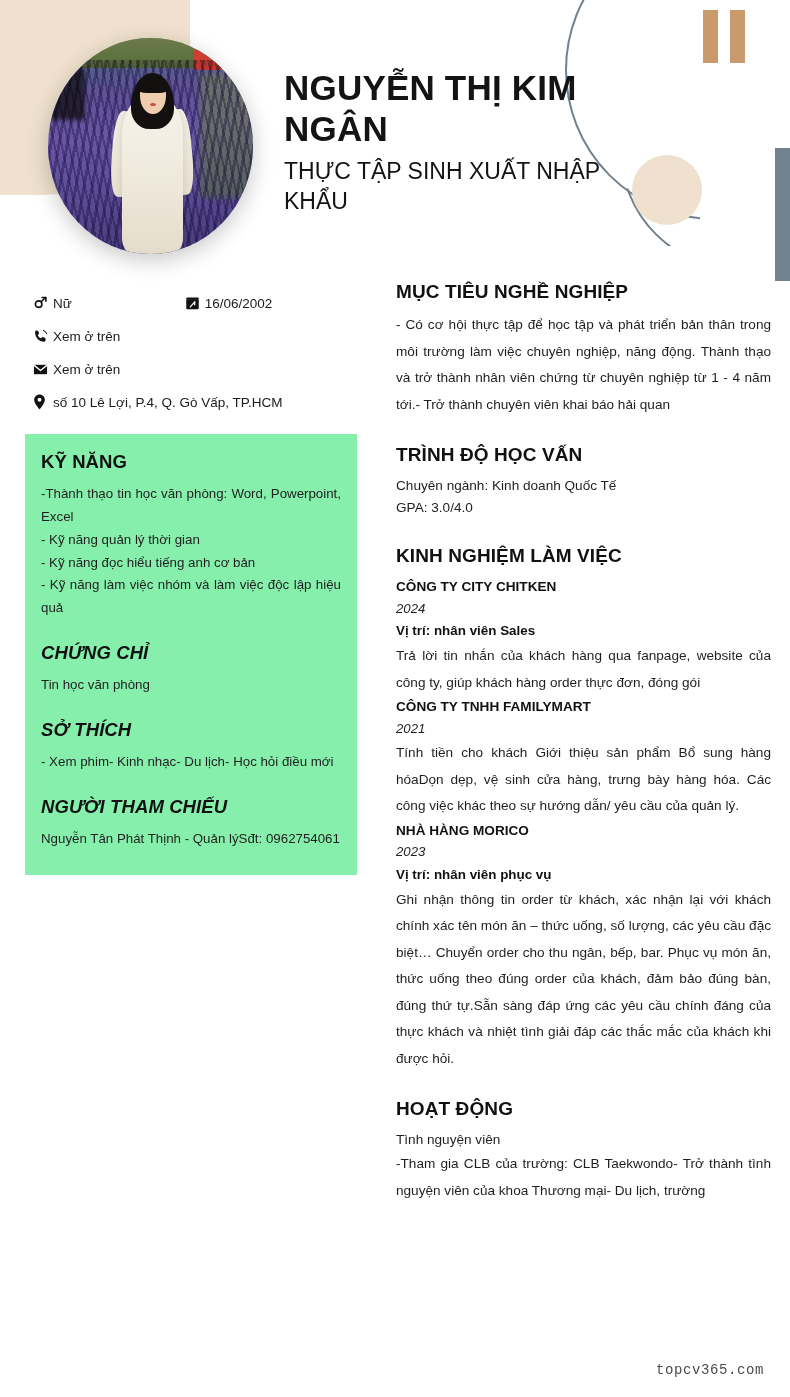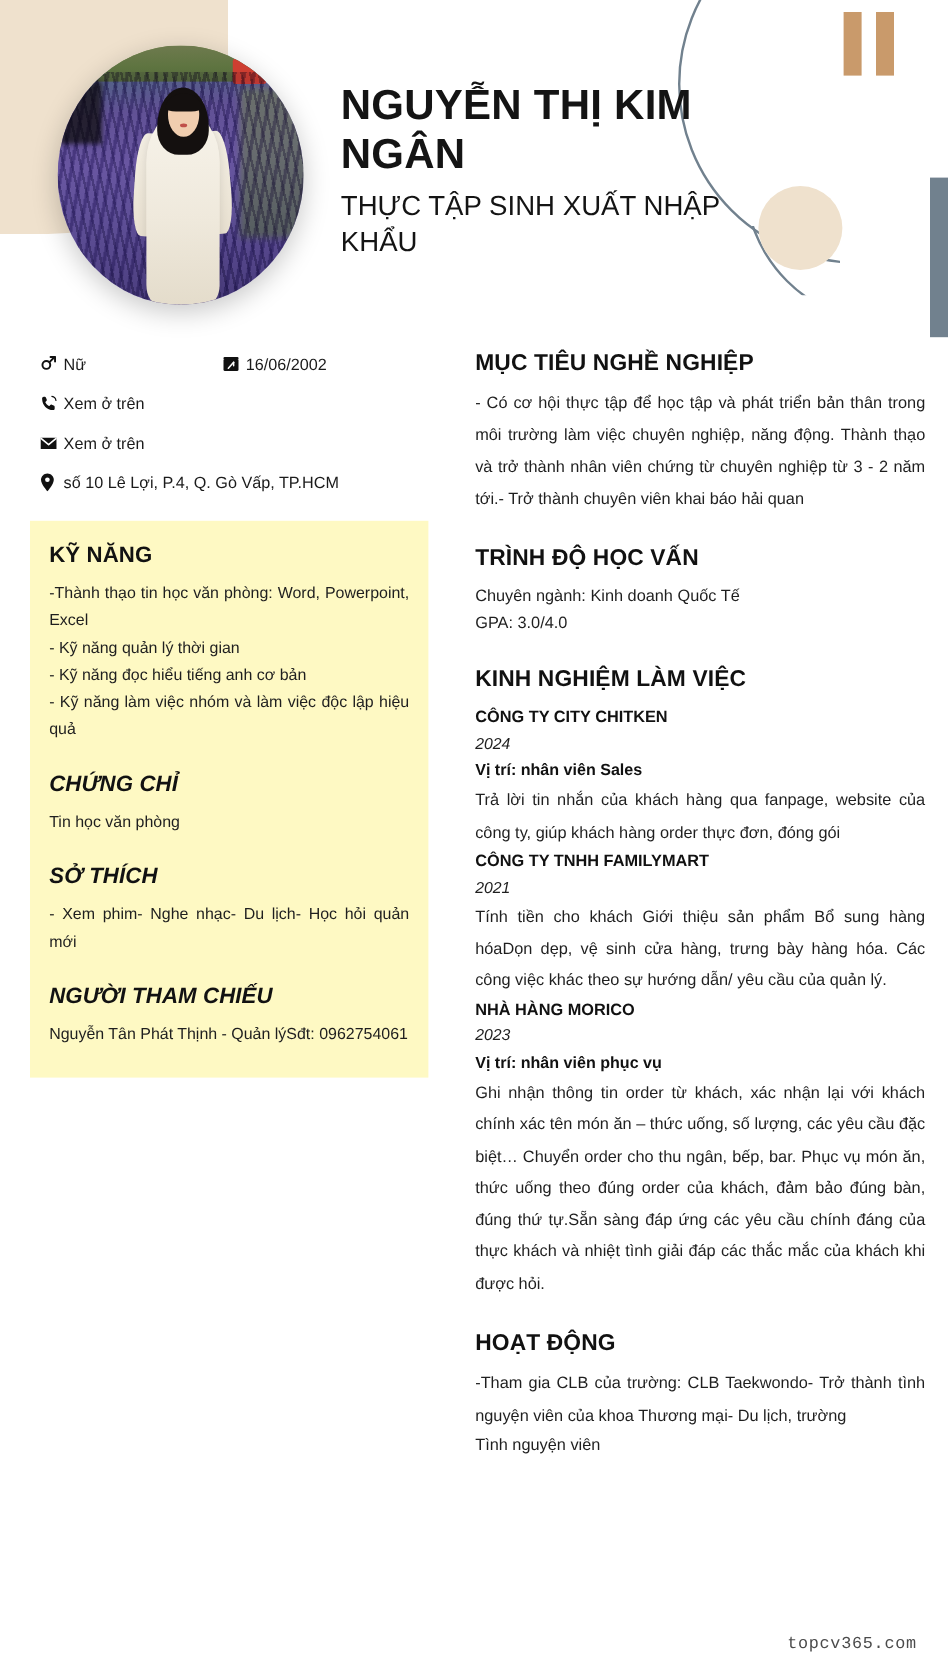--- a/index.html
+++ b/index.html
@@ -206,21 +206,21 @@
     line-height: 1.2;
     white-space: nowrap;
   }
   .spacer-date { width: 113px; }
 
   
   .left-panel {
     position: absolute;
     left: 25px; top: 434px;
     width: 332px;
-    background: #fef9c3;
+    background: #86efac;
     padding: 17px 16px 24px 16px;
     z-index: 3;
   }
   .lp-h {
     font-size: 18.5px;
     font-weight: 700;
     color: #121212;
     text-transform: uppercase;
     letter-spacing: .1px;
     margin-bottom: 10px;
@@ -229,21 +229,21 @@
   .lp-p {
     font-size: 13.3px;
     color: #1f1f1f;
     line-height: 1.72;
     text-align: justify;
   }
 
   
   .right-col {
     position: absolute;
-    left: 396px; top: 292px;
+    left: 396px; top: 281px;
     width: 375px;
     z-index: 3;
   }
   .rc-h {
     font-size: 19px;
     font-weight: 700;
     color: #111;
     text-transform: uppercase;
     margin-bottom: 9px;
     letter-spacing: .1px;
@@ -392,30 +392,30 @@
     <div class="lp-h">KỸ NĂNG</div>
     <div class="lp-p" style="white-space: pre-line;">-Thành thạo tin học văn phòng: Word, Powerpoint, Excel
 - Kỹ năng quản lý thời gian
 - Kỹ năng đọc hiểu tiếng anh cơ bản
 - Kỹ năng làm việc nhóm và làm việc độc lập hiệu quả</div>
 
     <div class="lp-h gap">CHỨNG CHỈ</div>
     <div class="lp-p">Tin học văn phòng</div>
 
     <div class="lp-h gap">SỞ THÍCH</div>
-    <div class="lp-p">- Xem phim- Nghe nhạc- Du lịch- Học hỏi quản mới</div>
+    <div class="lp-p">- Xem phim- Kinh nhạc- Du lịch- Học hỏi điều mới</div>
 
     <div class="lp-h gap">NGƯỜI THAM CHIẾU</div>
     <div class="lp-p">Nguyễn Tân Phát Thịnh - Quản lýSđt: 0962754061</div>
   </div>
 
   <div class="right-col">
 
     <div class="rc-h">MỤC TIÊU NGHỀ NGHIỆP</div>
-    <div class="rc-p">- Có cơ hội thực tập để học tập và phát triển bản thân trong môi trường làm việc chuyên nghiệp, năng động. Thành thạo và trở thành nhân viên chứng từ chuyên nghiệp từ 3 - 2 năm tới.- Trở thành chuyên viên khai báo hải quan</div>
+    <div class="rc-p">- Có cơ hội thực tập để học tập và phát triển bản thân trong môi trường làm việc chuyên nghiệp, năng động. Thành thạo và trở thành nhân viên chứng từ chuyên nghiệp từ 1 - 4 năm tới.- Trở thành chuyên viên khai báo hải quan</div>
 
     <div class="rc-h spaced">TRÌNH ĐỘ HỌC VẤN</div>
     <div class="rc-p tight">Chuyên ngành: Kinh doanh Quốc Tế</div>
     <div class="rc-p tight">GPA: 3.0/4.0</div>
 
     <div class="rc-h spaced">KINH NGHIỆM LÀM VIỆC</div>
 
     <div class="job">
       <div class="job-co">CÔNG TY CITY CHITKEN</div>
       <div class="job-yr">2024</div>
@@ -430,18 +430,18 @@
     </div>
 
     <div class="job">
       <div class="job-co">NHÀ HÀNG MORICO</div>
       <div class="job-yr">2023</div>
       <div class="job-pos">Vị trí: nhân viên phục vụ</div>
       <div class="job-desc">Ghi nhận thông tin order từ khách, xác nhận lại với khách chính xác tên món ăn – thức uống, số lượng, các yêu cầu đặc biệt… Chuyển order cho thu ngân, bếp, bar. Phục vụ món ăn, thức uống theo đúng order của khách, đảm bảo đúng bàn, đúng thứ tự.Sẵn sàng đáp ứng các yêu cầu chính đáng của thực khách và nhiệt tình giải đáp các thắc mắc của khách khi được hỏi.</div>
     </div>
 
     <div class="rc-h spaced">HOẠT ĐỘNG</div>
+    <div class="rc-p tight">Tình nguyện viên</div>
     <div class="rc-p">-Tham gia CLB của trường: CLB Taekwondo- Trở thành tình nguyện viên của khoa Thương mại- Du lịch, trường</div>
-    <div class="rc-p tight">Tình nguyện viên</div>
   </div>
 
   <div class="watermark">topcv365.com</div>
 </div>
 
 </body></html>

